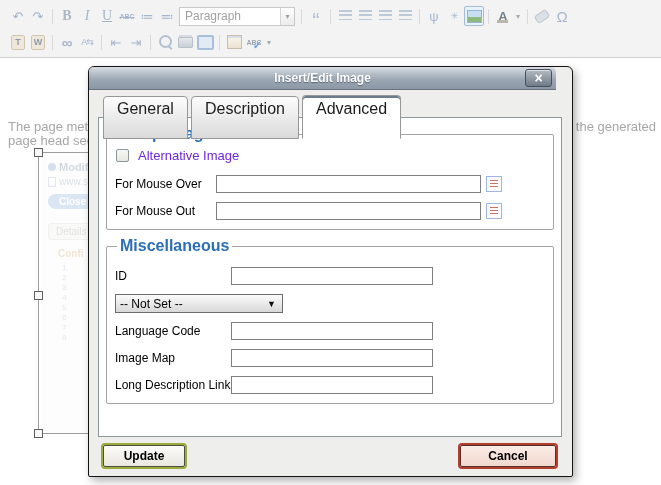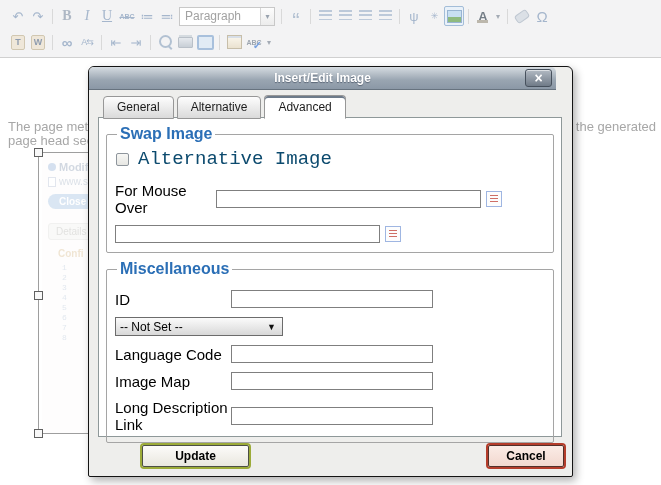--- a/index.html
+++ b/index.html
@@ -36,21 +36,21 @@
     border-radius:50%; top:3px; left:4px; }
   .mag::after { content:""; position:absolute; width:2px; height:5px; background:#9db1c7;
     transform:rotate(-45deg); bottom:2px; right:4px; }
   .print::after { content:""; width:13px; height:9px; border:1px solid #a6b0ba; border-radius:1px;
     background:linear-gradient(#e2e7ec,#bac3cd); box-shadow:0 -3px 0 -1px #ccd4da; }
   .full::after { content:""; width:13px; height:11px; background:#dce9f6; border:2px solid #8fb0d4; border-radius:2px; }
   .props::after { content:""; width:13px; height:12px; border:1px solid #b9ad90;
     background:linear-gradient(#fef9ec,#e8ddc4); box-shadow:inset 0 2px 0 #cfd9e4; }
   .spell { font-size:7px; font-weight:bold; color:#7f8b99; }
   .spell::after { content:"✓"; position:absolute; bottom:0px; right:2px; color:#4f86d8; font-size:11px; font-weight:bold; }
-  .tformat { width:96px; height:19px; border:1px solid #c8c8c8; background:#fff; margin:0 2px;
+  .tformat { width:116px; height:19px; border:1px solid #c8c8c8; background:#fff; margin:0 2px;
     display:inline-flex; align-items:center; justify-content:space-between; cursor:pointer; flex:none; }
   .tformat-label { color:#a2a2a2; font-size:12px; padding-left:5px; }
   .tformat-arrow { width:14px; height:100%; border-left:1px solid #d5d5d5; color:#98a2ae; font-size:8px;
     display:flex; align-items:center; justify-content:center; background:linear-gradient(#fdfdfd,#ececec); }
 
   
   .editor { position:absolute; top:57px; left:0; right:0; bottom:0; background:#fff; border-top:1px solid #d0d0d0; }
   .frag { position:absolute; color:#a7a7a7; font-size:13px; white-space:nowrap; z-index:1; }
   .frag1 { left:8px; top:61px; }
   .frag2 { left:8px; top:75px; }
@@ -81,57 +81,57 @@
     background:linear-gradient(#d6dce1,#99a5b1 60%,#8b98a6); border-bottom:1px solid #67737f;
     border-radius:5px 5px 0 0; }
   .title { position:absolute; left:0; right:0; top:4px; text-align:center; color:#fff;
     font-size:12px; font-weight:bold; text-shadow:0 1px 1px #5a6575; }
   .close { position:absolute; right:4px; top:2px; width:27px; height:18px; cursor:pointer;
     border:1px solid #47515d; border-radius:3px; background:linear-gradient(#b2bac3,#707b88);
     box-shadow:inset 0 1px 0 rgba(255,255,255,.55); display:flex; align-items:center; justify-content:center; }
   .close span { color:#fff; font-weight:bold; font-size:14px; line-height:1; }
 
   .tabs { position:absolute; top:29px; left:14px; height:22px; z-index:4; }
-  .tab { display:inline-block; vertical-align:bottom; padding:3px 13px 4px; margin-right:3px; font-size:12px;
+  .tab { display:inline-block; vertical-align:bottom; padding:3px 13px 20px; margin-right:3px; font-size:16px;
     color:#1c1c1c; background:linear-gradient(#fdfdfd,#dadada); border:1px solid #979797;
     border-radius:4px 4px 0 0; cursor:pointer; position:relative; }
   .tab.active { background:#fff; z-index:5; padding-top:4px; margin-top:-2px;
     box-shadow:inset 0 2px 0 #6e7b8a; border-bottom-color:#fff; }
 
   .panel { position:absolute; top:50px; left:9px; right:10px; height:320px; background:#fff;
     border:1px solid #8e9899; z-index:3; padding:5px 6px; }
   .fs { border:1px solid #a5a5a5; border-radius:2px; margin:2px 1px 0; padding:3px 8px 9px; }
   .fs legend { color:var(--accent-blue,#2b6fb6); font-weight:bold; font-size:16px; padding:0 3px; margin-left:2px; }
   .fs.misc { margin-top:7px; }
   .row { display:flex; align-items:center; margin-top:9px; }
   .cbrow { margin-top:2px; margin-bottom:12px; }
   .cb { width:13px; height:13px; border:1px solid #8e959c; border-radius:2px; margin:0 9px 0 1px;
     background:linear-gradient(#f7f7f5,#e7e7e3); cursor:pointer; flex:none; }
-  .flabel { font-size:15px; color:#000; flex:none; }
+  .flabel { font-size:12px; color:#000; flex:none; }
   .lbl-swap { width:101px; }
   .lbl-misc { width:116px; }
-  .cblabel { font-size:19px; color:#0c4a6e;font-family:Liberation Mono, monospace; }
+  .cblabel { font-size:13px; color:#6d28d9; }
   .txt { height:18px; border:1px solid #7f7f7f; background:#fff; font-size:12px; padding:1px 3px;
     font-family:"Liberation Sans",sans-serif; }
   .w-swap { width:265px; }
   .w-misc { width:202px; }
   .browse { width:16px; height:16px; border:1px solid #9fb6e2; background:#fdfdfd; margin-left:5px;
     position:relative; cursor:pointer; flex:none; }
   .browse::after { content:""; position:absolute; left:3px; right:3px; top:3px; bottom:2px;
     background:repeating-linear-gradient(to bottom,#cf6f66 0 1px,transparent 1px 3px); }
   .sel { width:168px; height:19px; border:1px solid #6c6c6c; cursor:pointer;
     background:linear-gradient(#fbfbfb,#d8d8d8); display:flex; align-items:center; justify-content:space-between; }
   .sel > span:first-child { font-size:12px; color:#000; padding-left:4px; }
   .sel-arrow { font-size:9px; color:#111; padding-right:6px; }
 
   .btn { position:absolute; bottom:9px; height:22px; font-family:"Liberation Sans",sans-serif;
     font-weight:bold; font-size:12px; color:#000; border-radius:2px; cursor:pointer; }
-  .update { left:14px; width:107px; border:1px solid #4c4f45;
-    background:linear-gradient(#fcfbf9,#e9e7df); box-shadow:0 0 0 2px var(--update-green,#9cab39);margin-left:39px; }
-  .cancel { right:8px; width:76px; border:1px solid #53302a;
+  .update { left:14px; width:82px; border:1px solid #4c4f45;
+    background:linear-gradient(#fcfbf9,#e9e7df); box-shadow:0 0 0 2px var(--update-green,#9cab39); }
+  .cancel { right:16px; width:96px; border:1px solid #53302a;
     background:linear-gradient(#fbece6,#f2d8cf); box-shadow:0 0 0 2px var(--cancel-red,#b43d2b); }
 </style>
 </head>
 <body>
 
 <div class="toolbar">
   <div class="trow">
 
   <span class="tbtn">↶</span>
       <span class="tbtn">↷</span>
@@ -220,35 +220,36 @@
 <div class="dialog">
   <div class="titlebar">
     <span class="title">Insert/Edit Image</span>
     <span class="close">
       <span>×</span>
     </span>
   </div>
 
   <div class="tabs">
     
-  <span class="tab">General</span><span class="tab">Alternative</span><span class="tab active">Advanced</span></div>
+  <span class="tab">General</span><span class="tab">Description</span><span class="tab active">Advanced</span></div>
 
   <div class="panel">
     <fieldset class="fs">
       <legend>Swap Image</legend>
       <div class="row cbrow">
         <span class="cb"></span>
         <span class="cblabel">Alternative Image</span>
       </div>
       <div class="row">
         <span class="flabel lbl-swap">For Mouse Over</span>
         <input class="txt w-swap" value="" style="">
         <span class="browse"></span>
       </div>
       <div class="row">
+        <span class="flabel lbl-swap">For Mouse Out</span>
         <input class="txt w-swap" value="" style="">
         <span class="browse"></span>
       </div>
     </fieldset>
 
     <fieldset class="fs misc">
       <legend>Miscellaneous</legend>
       <div class="row">
         <span class="flabel lbl-misc">ID</span>
         <input class="txt w-misc" value="" style="">

